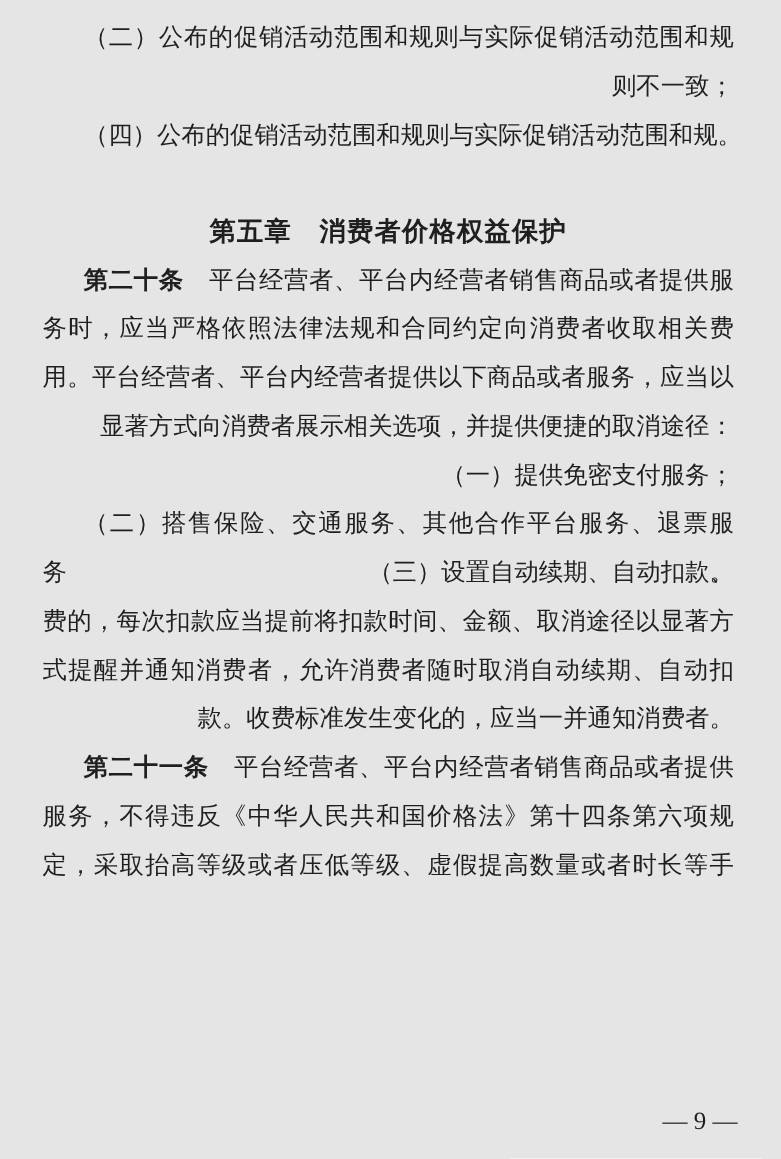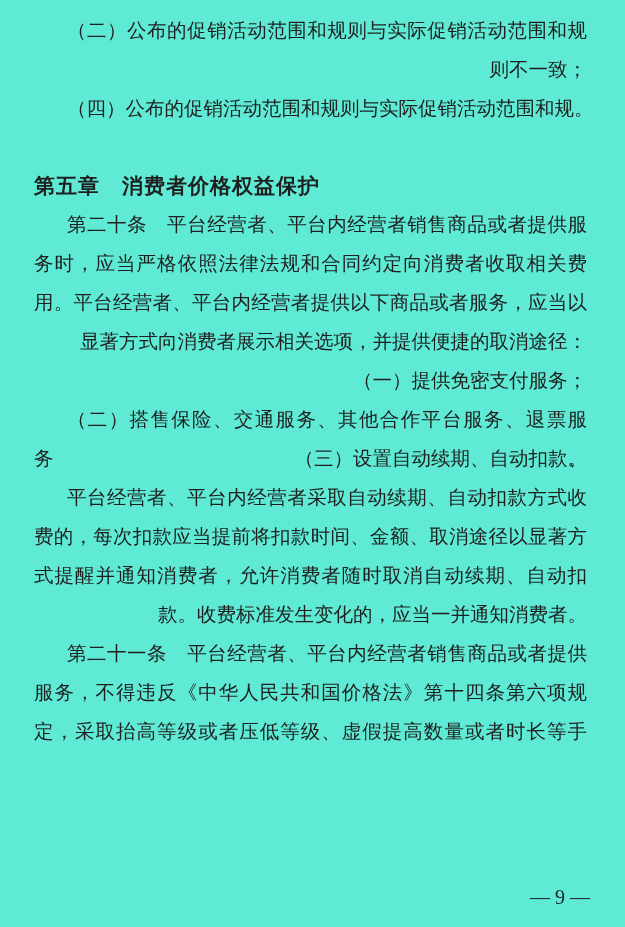--- a/index.html
+++ b/index.html
@@ -4,21 +4,21 @@
 <style>
   html, body {
     margin: 0;
     padding: 0;
     background: #ffffff;
   }
   .page {
     position: relative;
     width: 625px;
     height: 927px;
-    background: #5eead4;
+    background: #e5e5e5;
     color: #1f1f1f;
     font-family: "Liberation Serif", "DejaVu Serif", serif;
     overflow: hidden;
   }
   .doc-body {
     position: absolute;
     top: 0;
     left: 34px;
     width: 553px;
     padding-top: 11px;
@@ -34,27 +34,27 @@
     text-align: justify;
     text-align-last: justify;
     -moz-text-align-last: justify;
     text-justify: inter-character;
     white-space: normal;
   }
   .text-line.first {
     text-indent: 33px;
   }
   .article-label {
-    font-weight: 400;
+    font-weight: 700;
   }
   .chapter-heading {
     margin-top: 38px;
     height: 39px;
     line-height: 39px;
-    text-align: left;
+    text-align: center;
     font-size: 21px;
     font-weight: 700;
     font-family: "Liberation Sans", "DejaVu Sans", sans-serif;
     letter-spacing: 1px;
   }
   .page-number {
     position: absolute;
     right: 35px;
     bottom: 20px;
     font-size: 20px;
@@ -72,21 +72,20 @@
       <div class="text-line">则不一致；</div>
       <div class="text-line first">（四）公布的促销活动范围和规则与实际促销活动范围和规。</div>
       <div class="chapter-heading">第五章　消费者价格权益保护</div>
       <div class="text-line first fill"><span class="article-label">第二十条</span>　平台经营者、平台内经营者销售商品或者提供服</div>
       <div class="text-line fill">务时，应当严格依照法律法规和合同约定向消费者收取相关费</div>
       <div class="text-line fill">用。平台经营者、平台内经营者提供以下商品或者服务，应当以</div>
       <div class="text-line">显著方式向消费者展示相关选项，并提供便捷的取消途径：</div>
       <div class="text-line first">（一）提供免密支付服务；</div>
       <div class="text-line first fill">（二）搭售保险、交通服务、其他合作平台服务、退票服务、</div>
       <div class="text-line first">（三）设置自动续期、自动扣款。</div>
-      <div class="text-line first fill">平台经营者、平台内经营者采取自动续期、自动扣款方式收</div>
       <div class="text-line fill">费的，每次扣款应当提前将扣款时间、金额、取消途径以显著方</div>
       <div class="text-line fill">式提醒并通知消费者，允许消费者随时取消自动续期、自动扣</div>
       <div class="text-line">款。收费标准发生变化的，应当一并通知消费者。</div>
       <div class="text-line first fill"><span class="article-label">第二十一条</span>　平台经营者、平台内经营者销售商品或者提供</div>
       <div class="text-line fill">服务，不得违反《中华人民共和国价格法》第十四条第六项规</div>
       <div class="text-line fill">定，采取抬高等级或者压低等级、虚假提高数量或者时长等手</div>
     </div>
   <div class="page-number">— 9 —</div>
 </div>
 

